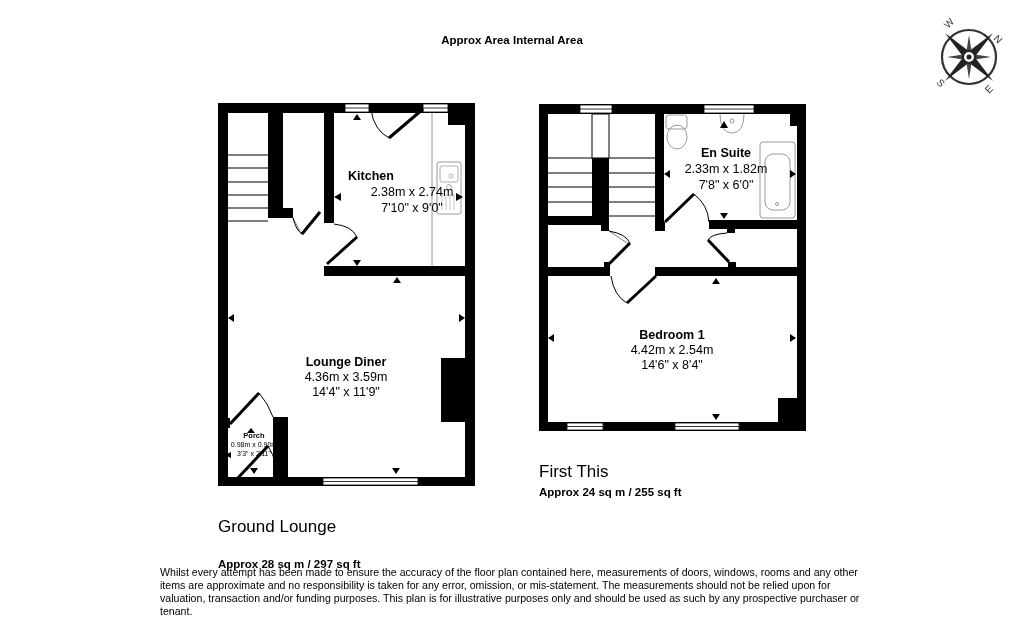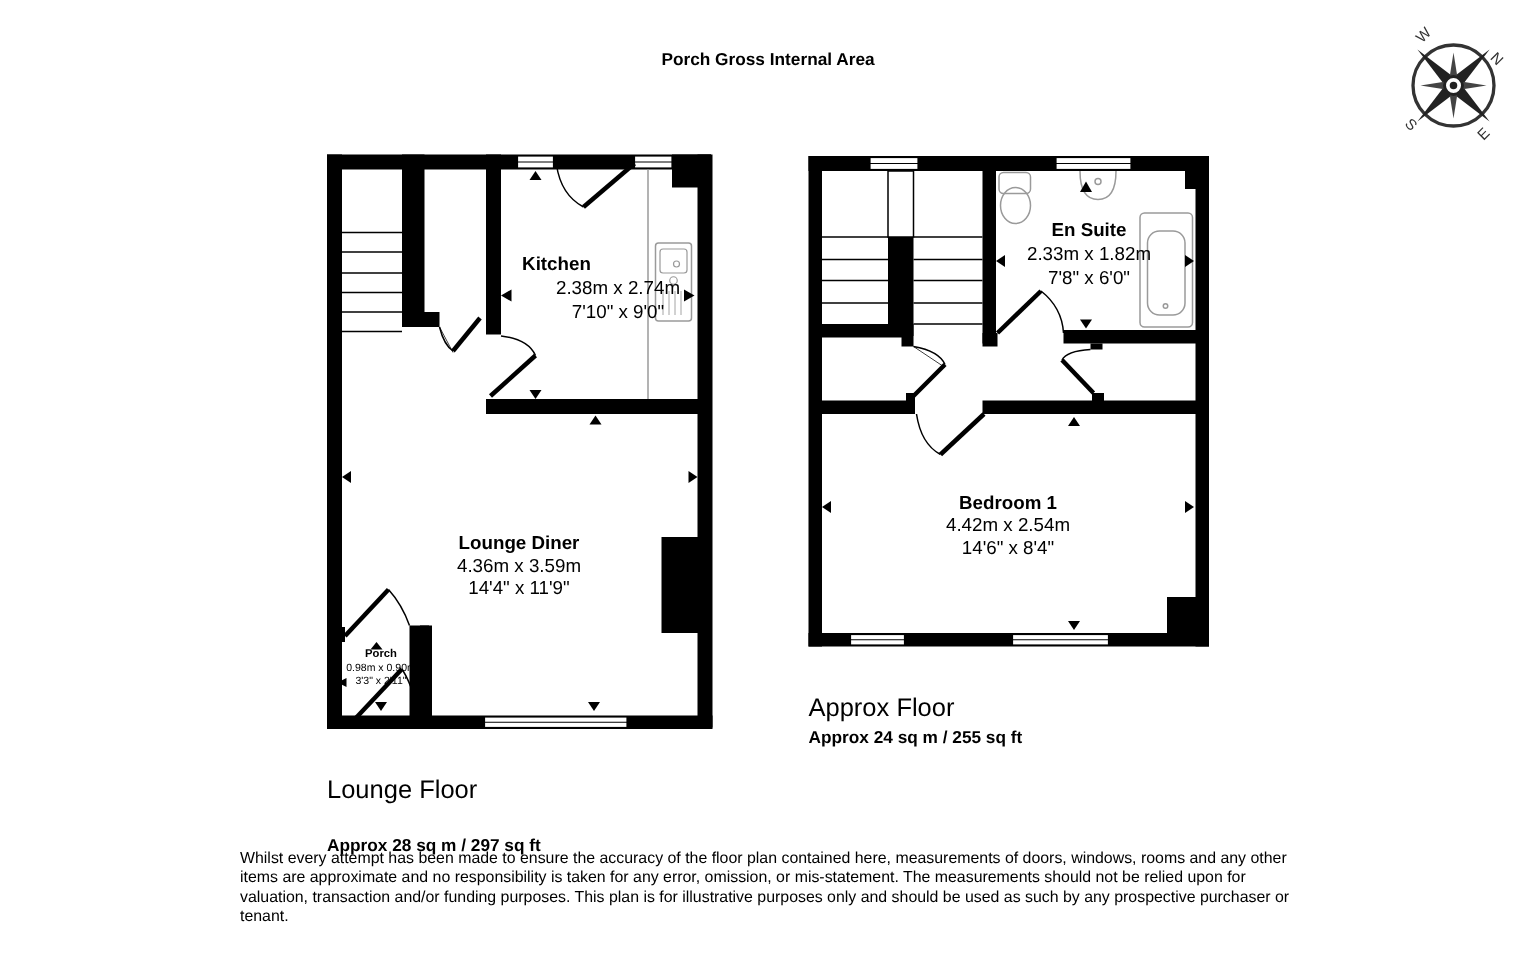--- a/index.html
+++ b/index.html
@@ -12,21 +12,21 @@
   svg { position:absolute; left:0; top:0; }
   .rn { font-weight:bold; font-size:12.5px; font-family:"Liberation Sans", sans-serif; }
   .rd { font-size:12.5px; font-family:"Liberation Sans", sans-serif; }
   .rs { font-size:7px; font-family:"Liberation Sans", sans-serif; }
   .rsb { font-size:7.5px; font-weight:bold; font-family:"Liberation Sans", sans-serif; }
 </style>
 </head>
 <body>
 
 <div class="abs gia">
-  <div>Porch Gross Internal Area</div>
+  <div>Approx Area Internal Area</div>
 </div>
 
 <svg width="1024" height="635" viewBox="0 0 1024 635">
 
   <g transform="translate(969,57)">
     <circle r="27" fill="none" stroke="#333" stroke-width="2.2"></circle>
     <g transform="rotate(45)">
       <polygon points="0,-34 4,-4 0,0 -4,-4" fill="#222"></polygon>
       <polygon points="0,34 4,4 0,0 -4,4" fill="#222"></polygon>
       <polygon points="-34,0 -4,-4 0,0 -4,4" fill="#222"></polygon>
@@ -228,22 +228,22 @@
     <text class="rn" x="726" y="157" text-anchor="middle">En Suite</text>
     <text class="rd" x="726" y="173" text-anchor="middle">2.33m x 1.82m</text>
     <text class="rd" x="726" y="189" text-anchor="middle">7'8" x 6'0"</text>
     <text class="rn" x="672" y="339" text-anchor="middle">Bedroom 1</text>
     <text class="rd" x="672" y="354" text-anchor="middle">4.42m x 2.54m</text>
     <text class="rd" x="672" y="369" text-anchor="middle">14'6" x 8'4"</text>
   </g>
 </svg>
 
 <div class="abs" style="left:218px; top:517px;">
-  <div class="floor-title">Lounge Floor</div>
+  <div class="floor-title">Ground Lounge</div>
   <div class="floor-area" style="margin-top:20px;">Approx 28 sq m / 297 sq ft</div>
 </div>
 
 <div class="abs" style="left:539px; top:462px;">
-  <div class="floor-title">Approx Floor</div>
+  <div class="floor-title">First This</div>
   <div class="floor-area" style="margin-top:3px;">Approx 24 sq m / 255 sq ft</div>
 </div>
 
 <div class="abs disclaimer">Whilst every attempt has been made to ensure the accuracy of the floor plan contained here, measurements of doors, windows, rooms and any other items are approximate and no responsibility is taken for any error, omission, or mis-statement. The measurements should not be relied upon for valuation, transaction and/or funding purposes. This plan is for illustrative purposes only and should be used as such by any prospective purchaser or tenant.</div>
 
 </body></html>

